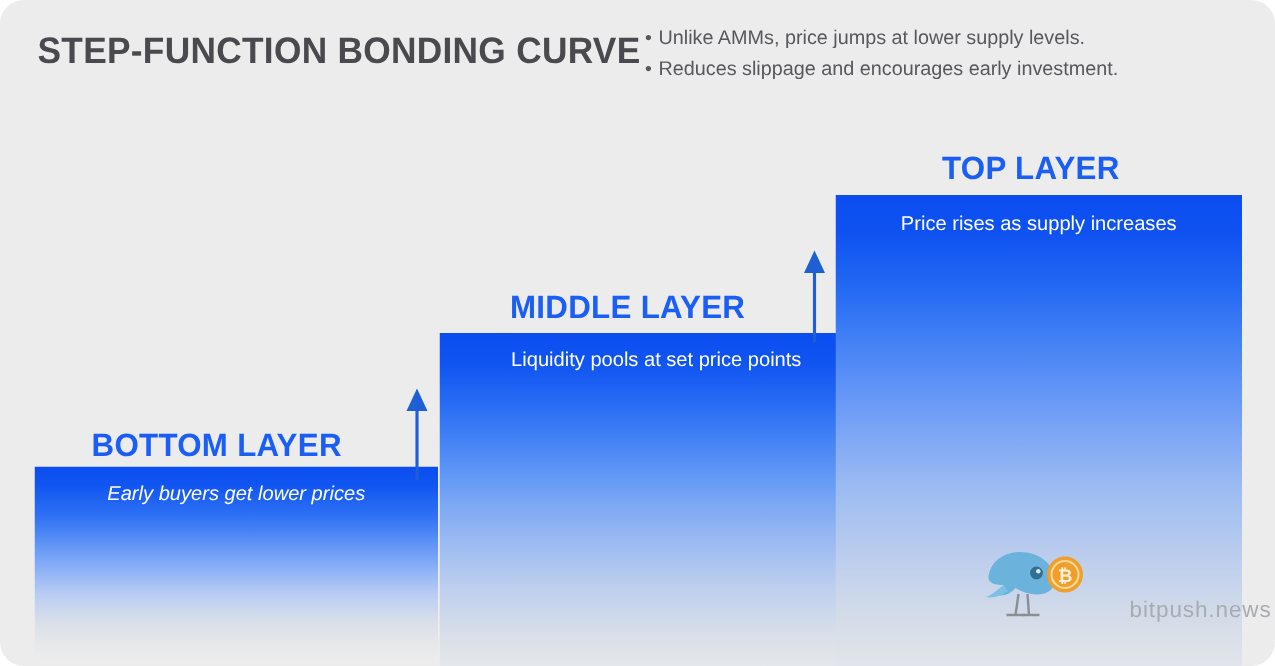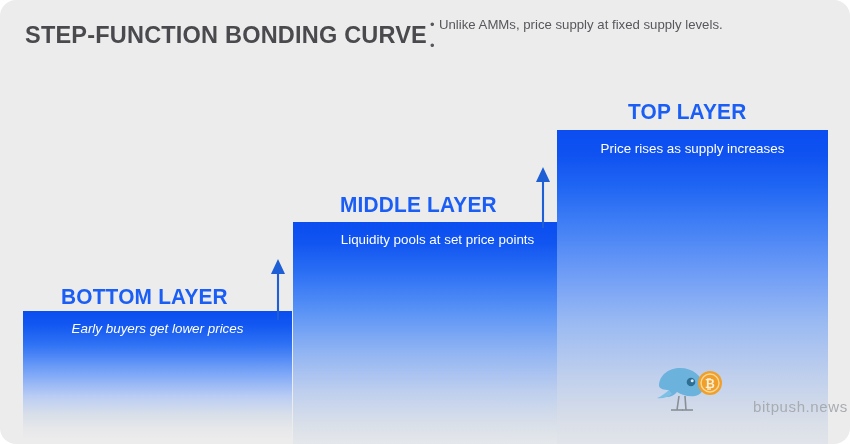--- a/index.html
+++ b/index.html
@@ -191,24 +191,25 @@
 </head>
 <body>
 
 <div id="canvas">
 
   <div id="header-title">STEP-FUNCTION BONDING CURVE</div>
 
   <div id="bullet-list">
     <div class="bullet-row">
       <span class="bullet-dot">•</span>
-      <span>Unlike AMMs, price supply at fixed supply levels.</span>
+      <span>Unlike AMMs, price jumps at lower supply levels.</span>
     </div>
     <div class="bullet-row">
       <span class="bullet-dot">•</span>
+      <span>Reduces slippage and encourages early investment.</span>
     </div>
   </div>
 
   <div id="label-bottom" class="layer-label">BOTTOM LAYER</div>
   <div id="bar-bottom" class="bar">
     <div class="bar-fill"></div>
     <div class="bar-caption">Early buyers get lower prices</div>
   </div>
 
   <div id="label-middle" class="layer-label">MIDDLE LAYER</div>

